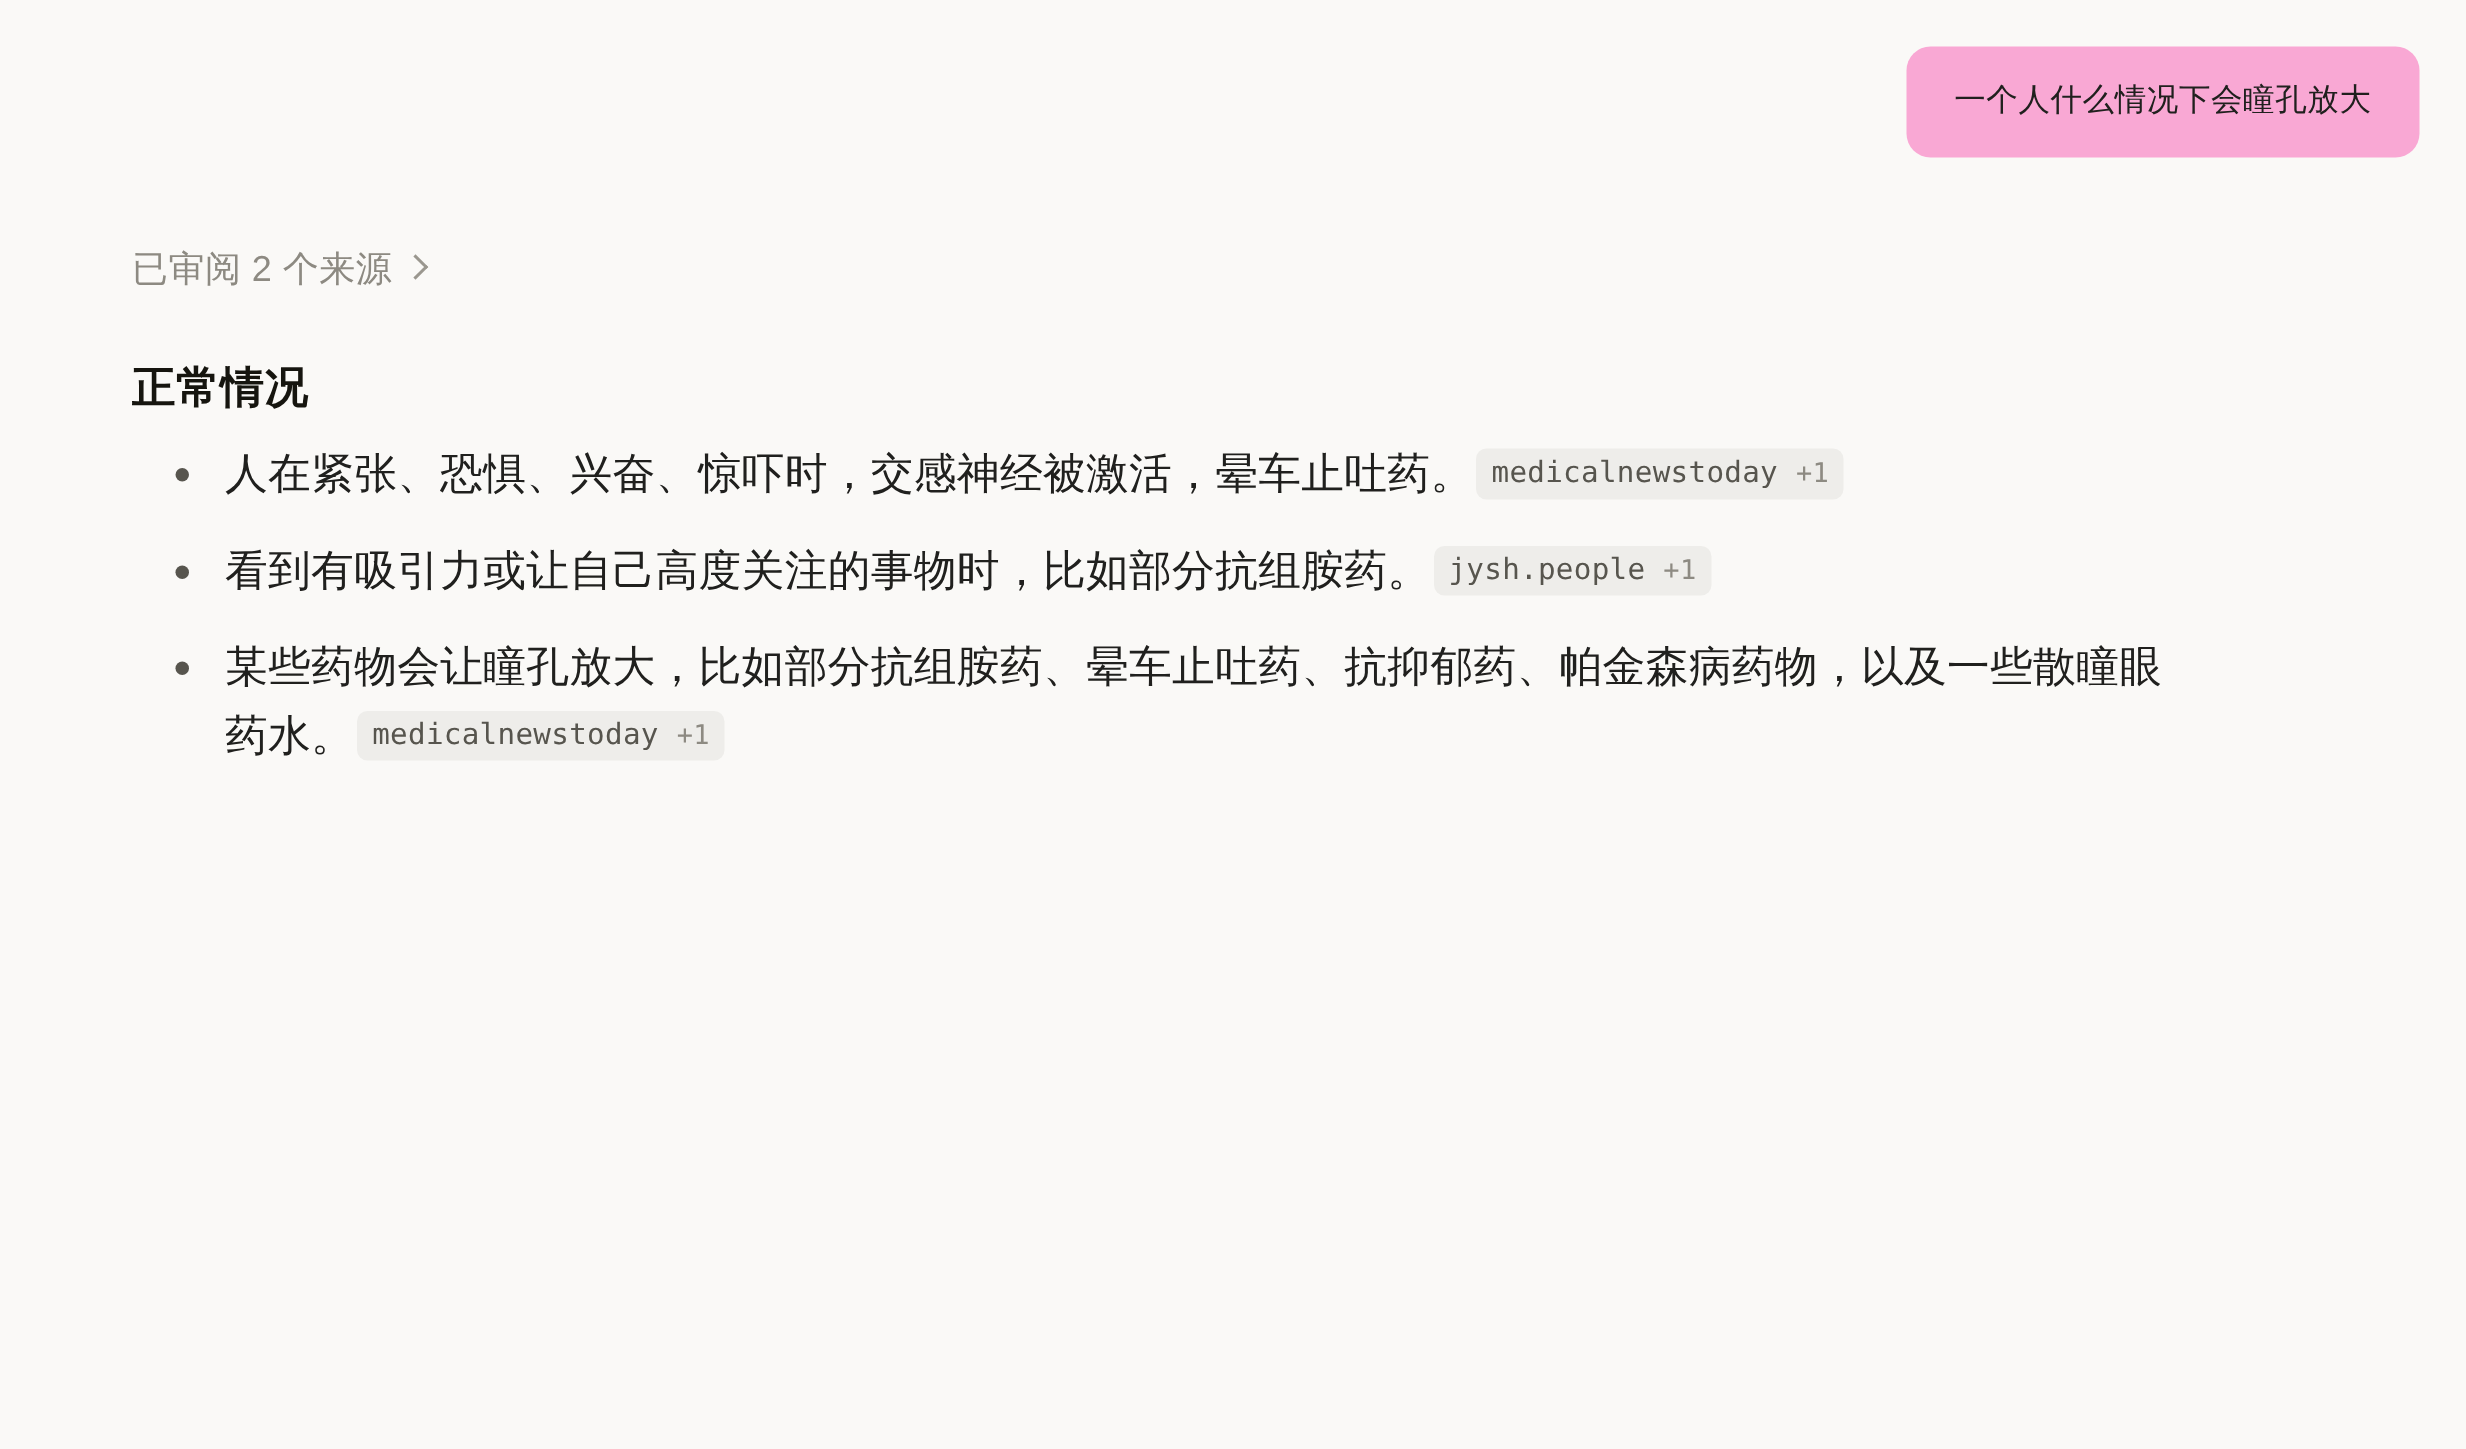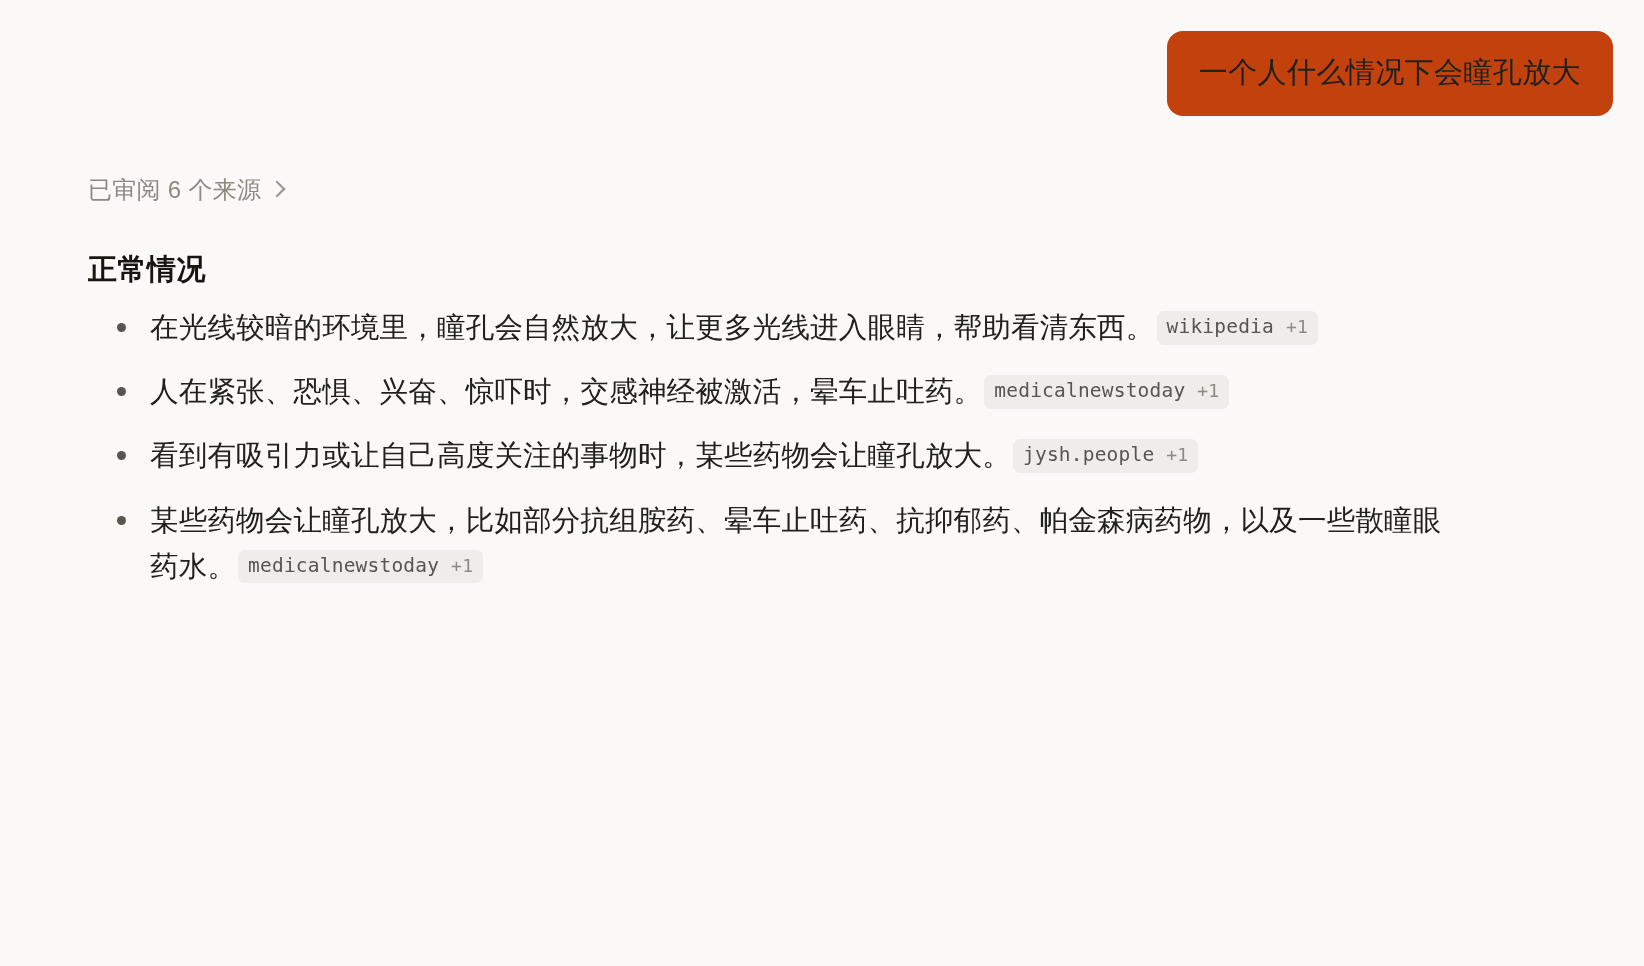--- a/index.html
+++ b/index.html
@@ -22,25 +22,25 @@
     box-sizing: border-box;
   }
 
   
   .user-row {
     display: flex;
     justify-content: flex-end;
     padding: 31px 31px 0 0;
   }
   .user-bubble {
-    background: #c2410c;
+    background: #f9a8d4;
     border-radius: 16px;
     padding: 22px 32px 24px 32px;
     max-width: 760px;
-    font-size: 29px;
+    font-size: 21px;
     line-height: 1.35;
     color: #20201e;
     letter-spacing: 0.4px;
   }
 
   
   .sources-row {
     margin: 58px 0 0 88px;
     display: inline-flex;
     align-items: center;
@@ -128,37 +128,34 @@
 </head>
 <body>
 
 <div class="page">
 
   <div class="user-row">
     <div class="user-bubble">一个人什么情况下会瞳孔放大</div>
   </div>
 
   <div class="sources-row">
-    <span class="sources-text">已审阅 6 个来源</span>
+    <span class="sources-text">已审阅 2 个来源</span>
     <span class="chev"></span>
   </div>
 
   <div class="body">
 
 
     <h2 class="sec">正常情况</h2>
     <ul class="list">
       <li>
-        <span>在光线较暗的环境里，瞳孔会自然放大，让更多光线进入眼睛，帮助看清东西。</span><span class="cite"><span>wikipedia</span> <span class="plus">+1</span></span>
-      </li>
-      <li>
         <span>人在紧张、恐惧、兴奋、惊吓时，交感神经被激活，晕车止吐药。</span><span class="cite"><span>medicalnewstoday</span> <span class="plus">+1</span></span>
       </li>
       <li>
-        <span>看到有吸引力或让自己高度关注的事物时，某些药物会让瞳孔放大。</span><span class="cite"><span>jysh.people</span> <span class="plus">+1</span></span>
+        <span>看到有吸引力或让自己高度关注的事物时，比如部分抗组胺药。</span><span class="cite"><span>jysh.people</span> <span class="plus">+1</span></span>
       </li>
     </ul>
 
     <ul class="list">
       <li>
         <span>某些药物会让瞳孔放大，比如部分抗组胺药、晕车止吐药、抗抑郁药、帕金森病药物，以及一些散瞳眼药水。</span><span class="cite"><span>medicalnewstoday</span> <span class="plus">+1</span></span>
       </li>
     </ul>
 
   </div>

